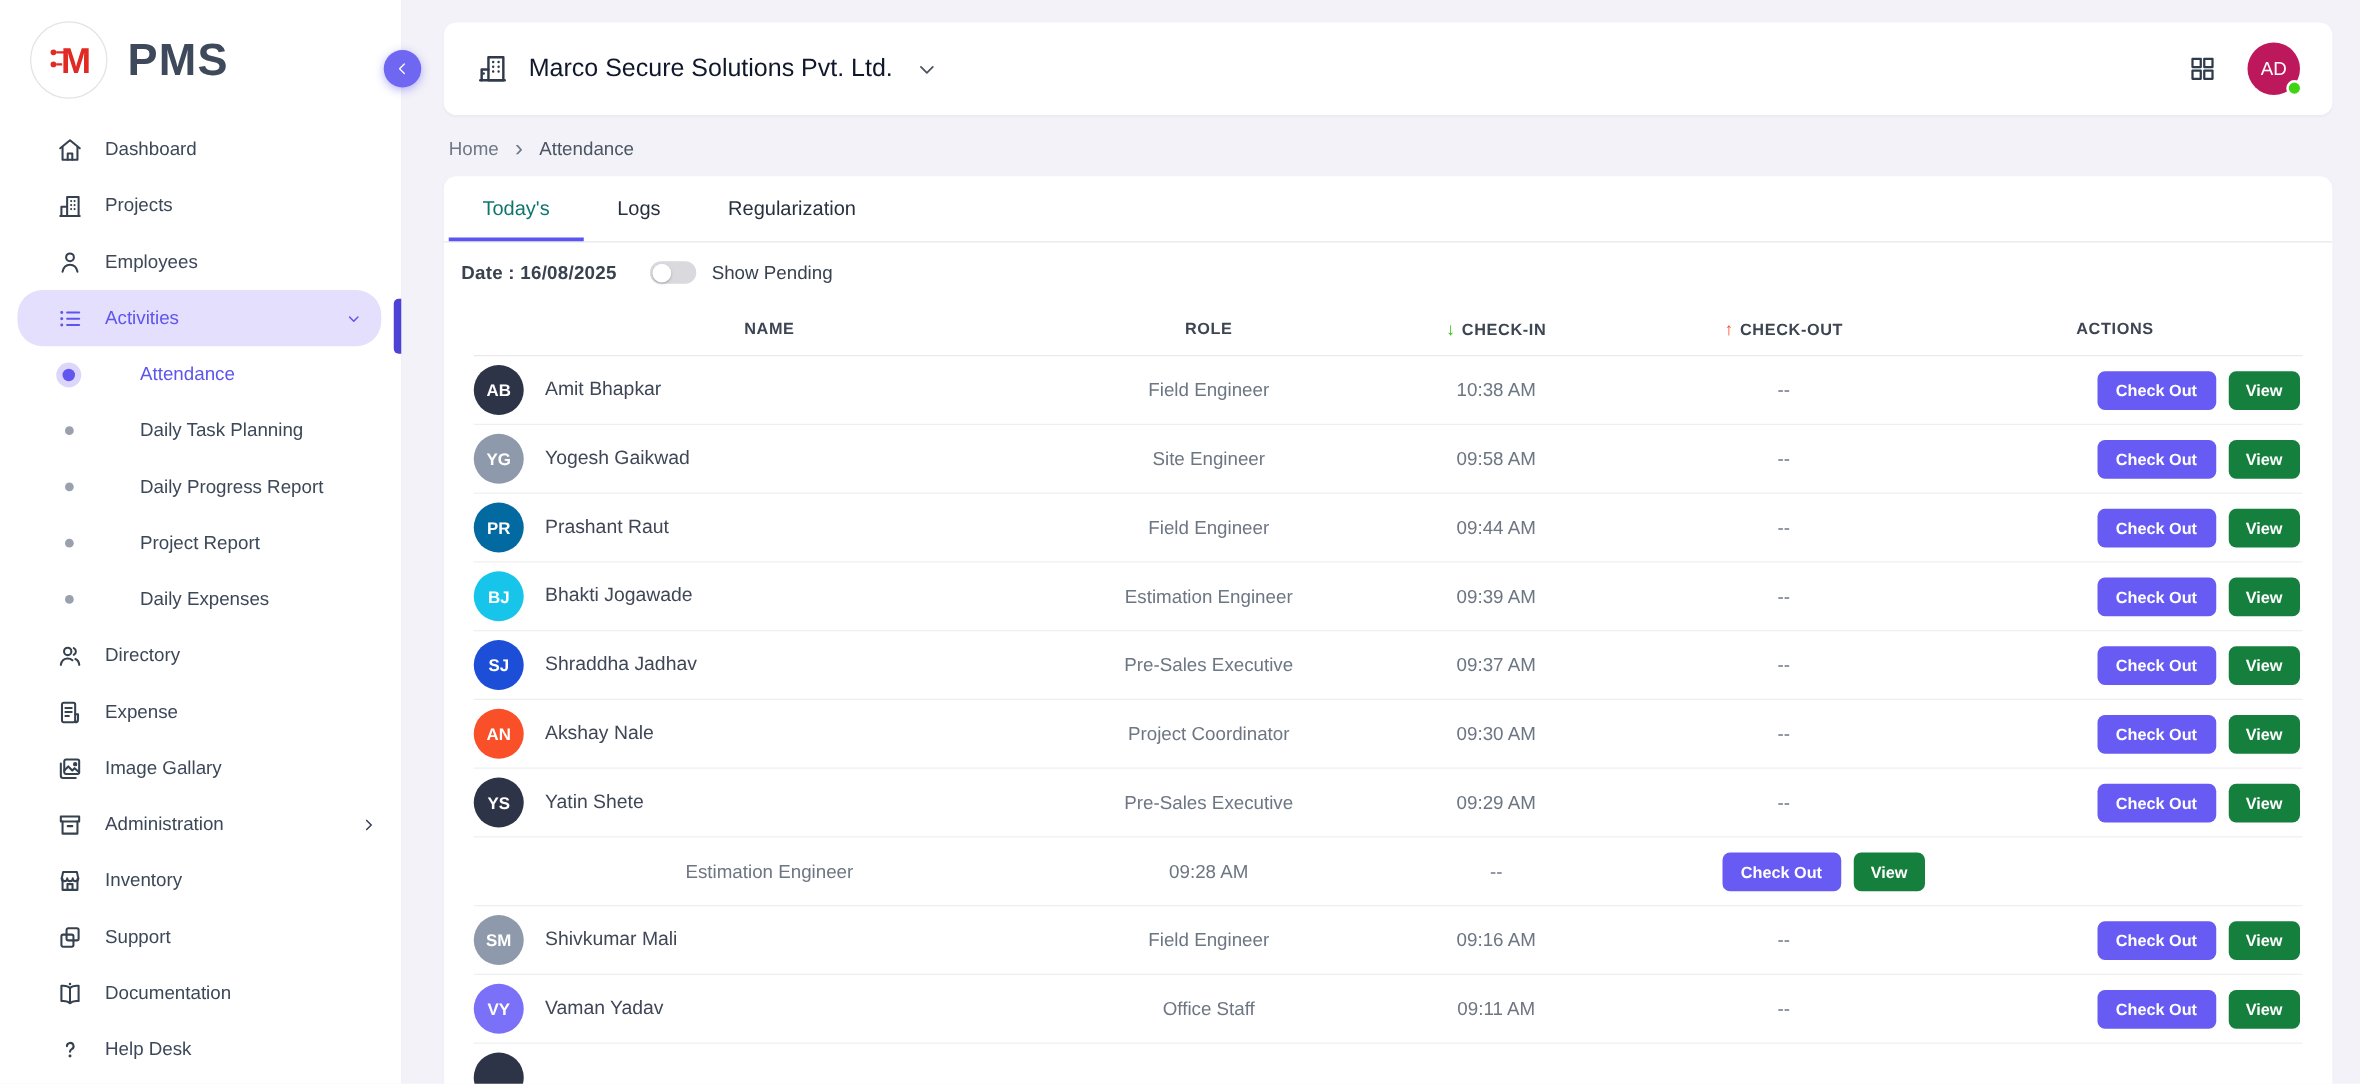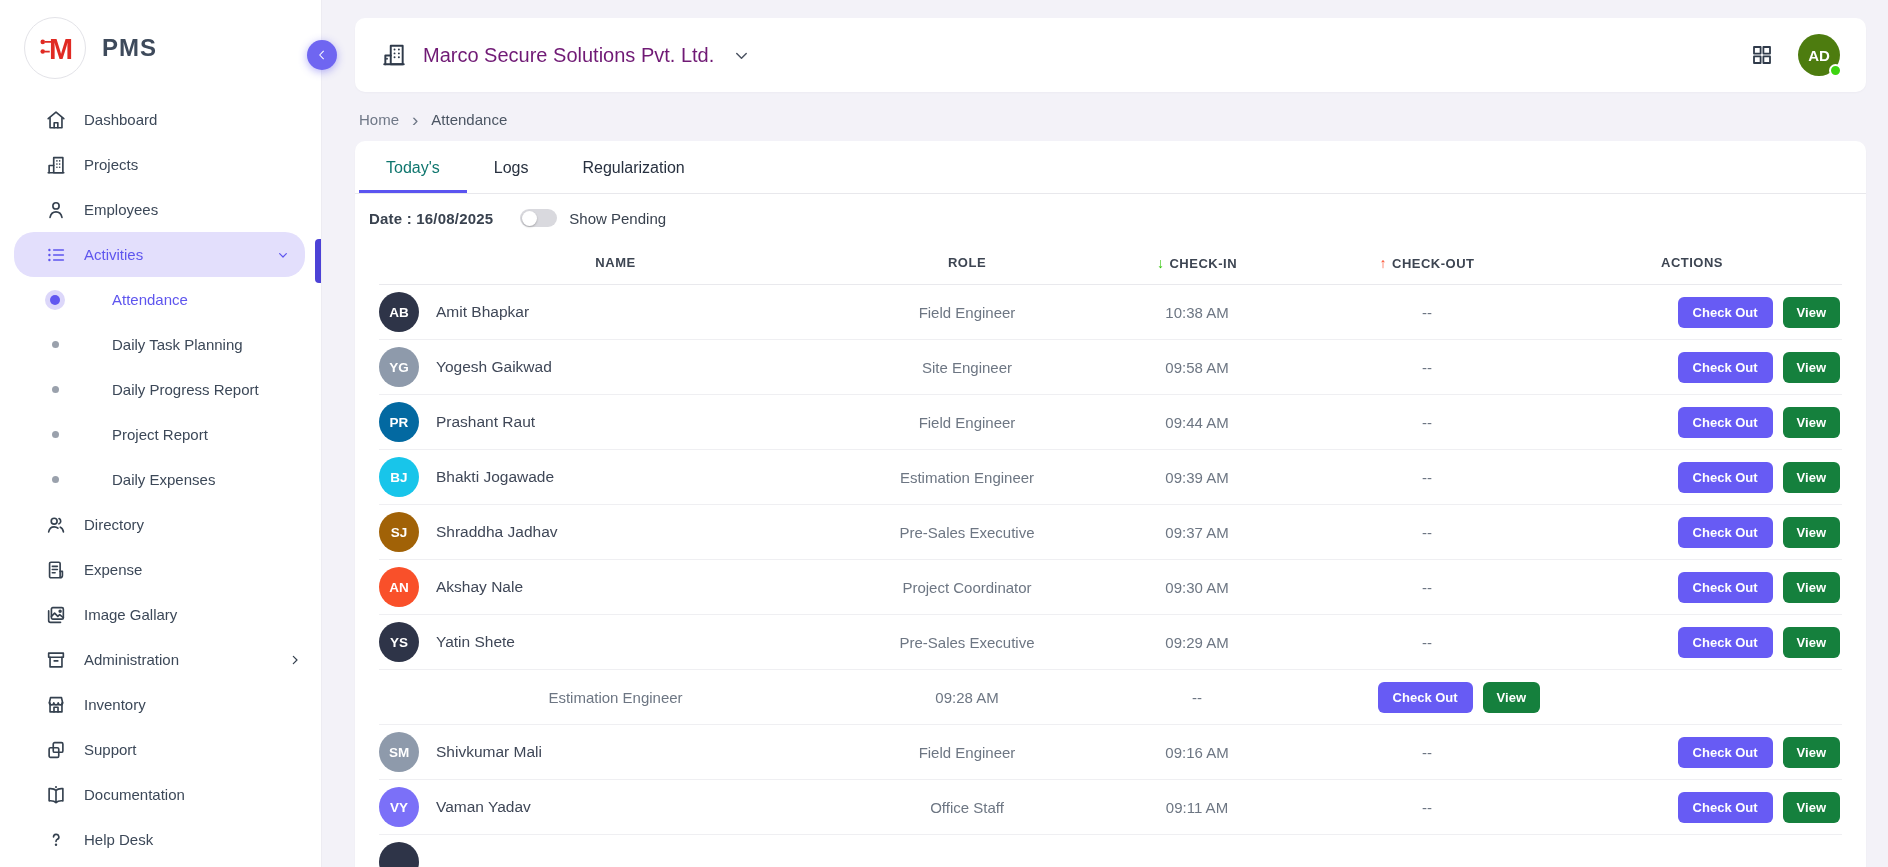--- a/index.html
+++ b/index.html
@@ -10,21 +10,21 @@
     font-family:"Liberation Sans","DejaVu Sans",sans-serif;
     position:relative;
     color:#3c4858;
   }
   svg.ic { fill:none; stroke:currentColor; stroke-width:1.8; stroke-linecap:round; stroke-linejoin:round; }
 
   
   .sidebar { position:absolute; left:0; top:0; bottom:0; width:322px; background:#ffffff; border-right:1px solid #edecf2; z-index:2; }
   .brand { display:flex; align-items:center; gap:16px; padding:17px 0 12px 24px; }
   .logo-circle { width:62px; height:62px; border-radius:50%; border:1px solid #e3e3e8; background:#fff; display:flex; align-items:center; justify-content:center; }
-  .brand-name { font-size:24px; font-weight:bold; color:#3e4a5b; letter-spacing:1px;text-align:center; }
+  .brand-name { font-size:36px; font-weight:bold; color:#3e4a5b; letter-spacing:1px;text-align:center; }
   .nav { margin-top:6px; }
   .nav-item { height:45px; display:flex; align-items:center; padding:0 18px 0 44px; font-size:15px; color:#3c4858; cursor:pointer; }
   .nav-item .ic-wrap { width:23px; height:23px; display:flex; align-items:center; justify-content:center; color:#35414f; flex:none; }
   .nav-item .lbl { margin-left:17px; white-space:nowrap; }
   .nav-item .chev { margin-left:auto; width:16px; height:16px; color:#35414f; }
   .nav-item.active { margin:0 16px 0 14px; padding:0 14px 0 30px; border-radius:20px; background:#e3dffc; color:#5e55ee; }
   .nav-item.active .ic-wrap, .nav-item.active .chev { color:#5e55ee; }
   .sub-item { height:45px; display:flex; align-items:center; padding-left:44px; font-size:15px; color:#3c4858; cursor:pointer; }
   .sub-item .dot-wrap { width:22px; display:flex; align-items:center; justify-content:center; flex:none; }
   .sub-item .lbl { margin-left:46px; white-space:nowrap; }
@@ -35,26 +35,26 @@
 
   .collapse-btn { position:absolute; left:307px; top:40px; width:30px; height:30px; border-radius:50%;
     background:#6f66f1; color:#fff; display:flex; align-items:center; justify-content:center; z-index:5;
     border:none; cursor:pointer; box-shadow:0 2px 8px rgba(91,84,240,.45); }
 
   
   .main { position:absolute; left:322px; top:0; right:0; bottom:0; padding:18px 22px 0 33px; }
   .topbar { height:74px; background:#fff; border-radius:10px; display:flex; align-items:center; padding:0 26px; box-shadow:0 1px 2px rgba(30,30,60,.03); }
   .company-sel { display:flex; align-items:center; gap:16px; cursor:pointer; }
   .company-sel .b-ic { width:26px; height:26px; color:#2f3a4a; }
-  .company-name { font-size:20px; color:#701a75; font-weight:500; }
+  .company-name { font-size:20px; color:#0f172a; font-weight:500; }
   .company-chev { width:19px; height:19px; color:#4a5260; margin-left:2px; }
   .top-actions { margin-left:auto; display:flex; align-items:center; gap:24px; }
   .grid-btn { width:24px; height:24px; color:#2f3a4a; background:none; border:none; cursor:pointer; padding:0; }
   .avatar-wrap { position:relative; width:42px; height:42px; cursor:pointer; }
-  .avatar-top { width:42px; height:42px; border-radius:50%; background:#4d7c0f; color:#fff; font-weight:bold; font-size:15px; display:flex; align-items:center; justify-content:center; }
+  .avatar-top { width:42px; height:42px; border-radius:50%; background:#be185d; color:#fff; font-weight:normal; font-size:15px; display:flex; align-items:center; justify-content:center; }
   .status-dot { position:absolute; right:-2px; bottom:-1px; width:13px; height:13px; border-radius:50%; background:#3ed411; border:2px solid #fff; }
 
   .breadcrumb { padding:19px 4px 13px; display:flex; align-items:center; gap:13px; font-size:15px; color:#6f7887; }
   .breadcrumb .crumb-sep { font-size:19px; line-height:14px; color:#6f7887; }
   .breadcrumb .crumb:last-child { color:#4b5563; }
 
   .content-card { background:#fff; border-radius:10px; height:780px; box-shadow:0 1px 2px rgba(30,30,60,.03); }
   .tabs { display:flex; border-bottom:1px solid #e8e8ec; padding:0 4px; }
   .tab { padding:18px 27px 13px; font-size:16px; color:#27303f; font-weight:500; border-bottom:3px solid transparent; cursor:pointer; }
   .tab.active { color:#0f766e; border-bottom-color:#5b54f0; }
@@ -374,21 +374,21 @@
             <div class="cell">Estimation Engineer</div>
             <div class="cell">09:39 AM</div>
             <div class="cell">--</div>
             <div class="cell-actions">
               <button class="btn btn-checkout">Check Out</button>
               <button class="btn btn-view">View</button>
             </div>
           </div>
           <div class="trow">
             <div class="cell-name">
-              <span class="row-avatar" style="background:#a16207">SJ</span>
+              <span class="row-avatar" style="background:#1d4ed8">SJ</span>
               <span class="p-name">Shraddha Jadhav</span>
             </div>
             <div class="cell">Pre-Sales Executive</div>
             <div class="cell">09:37 AM</div>
             <div class="cell">--</div>
             <div class="cell-actions">
               <button class="btn btn-checkout">Check Out</button>
               <button class="btn btn-view">View</button>
             </div>
           </div>

